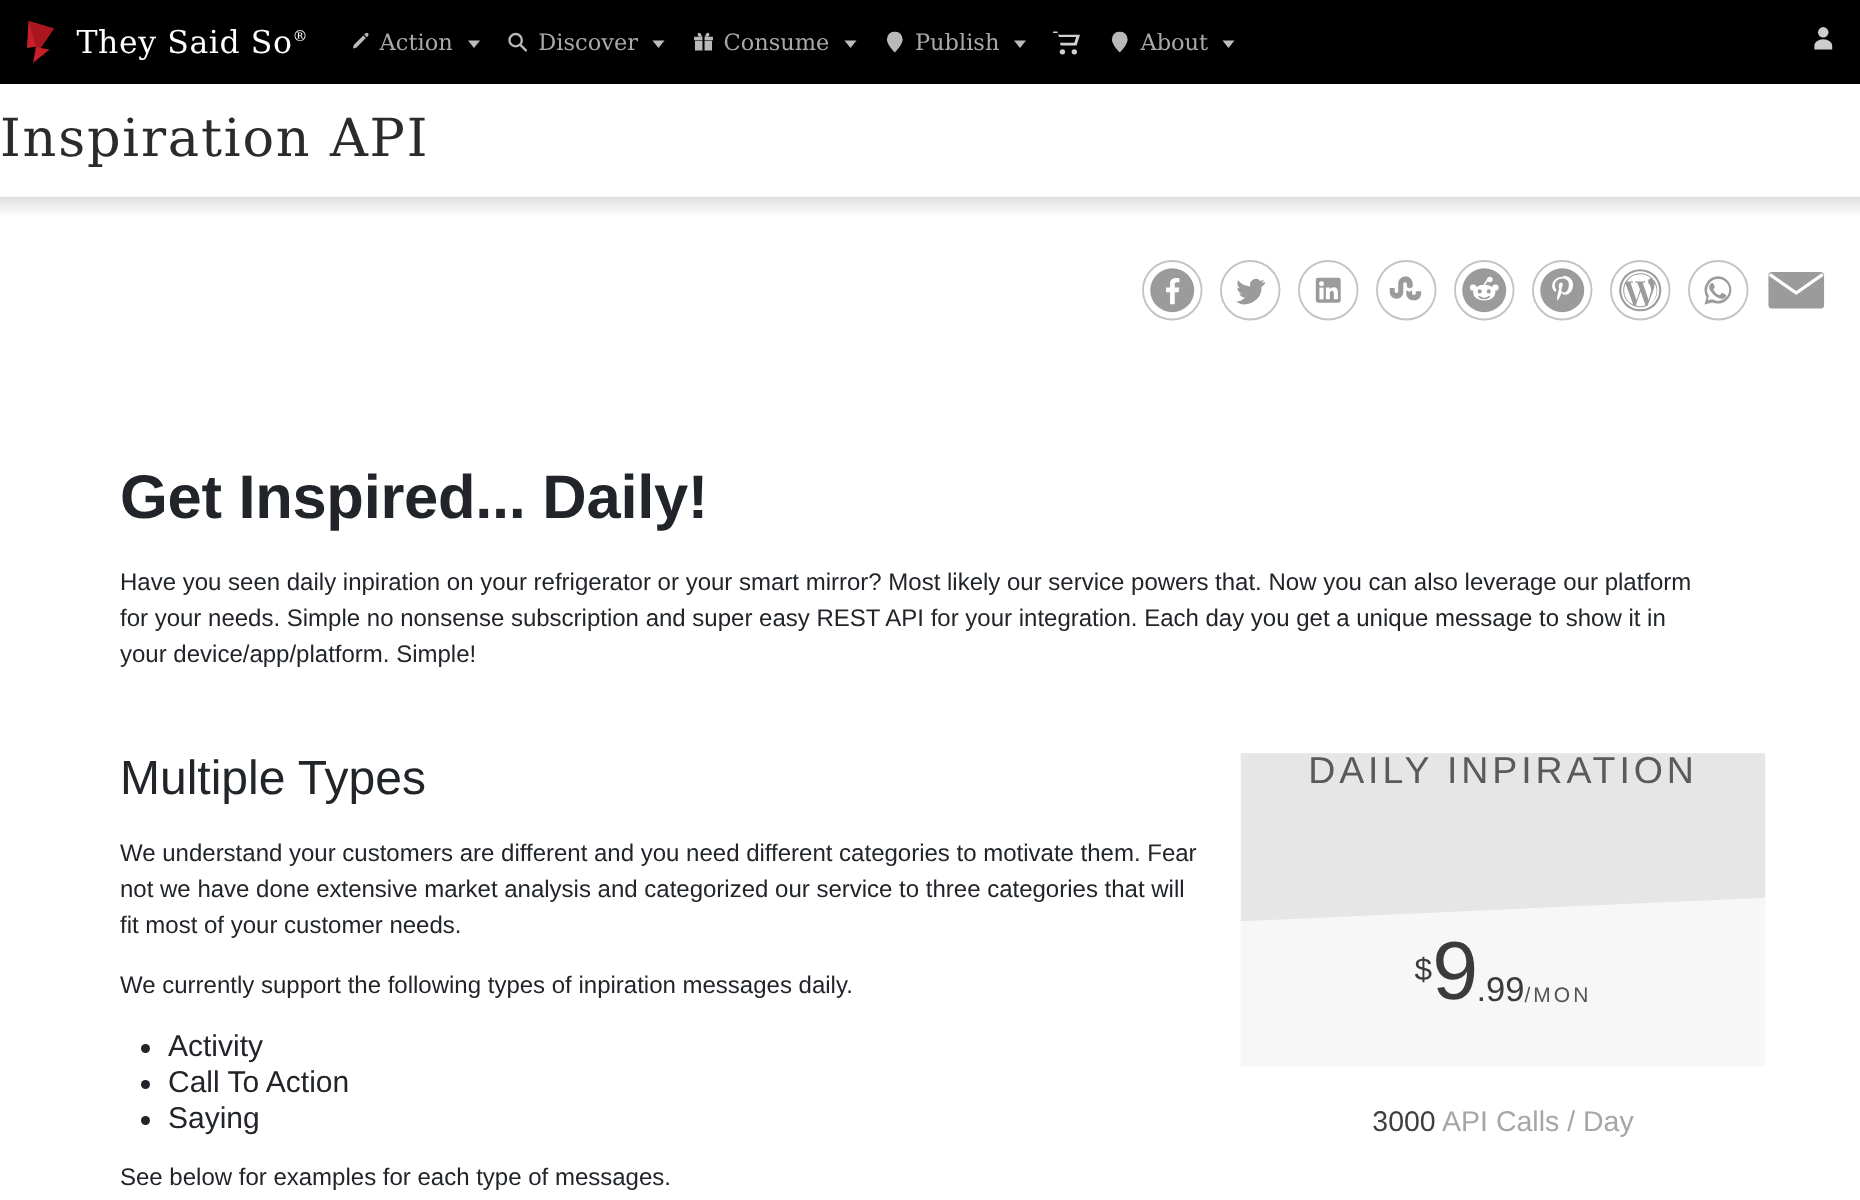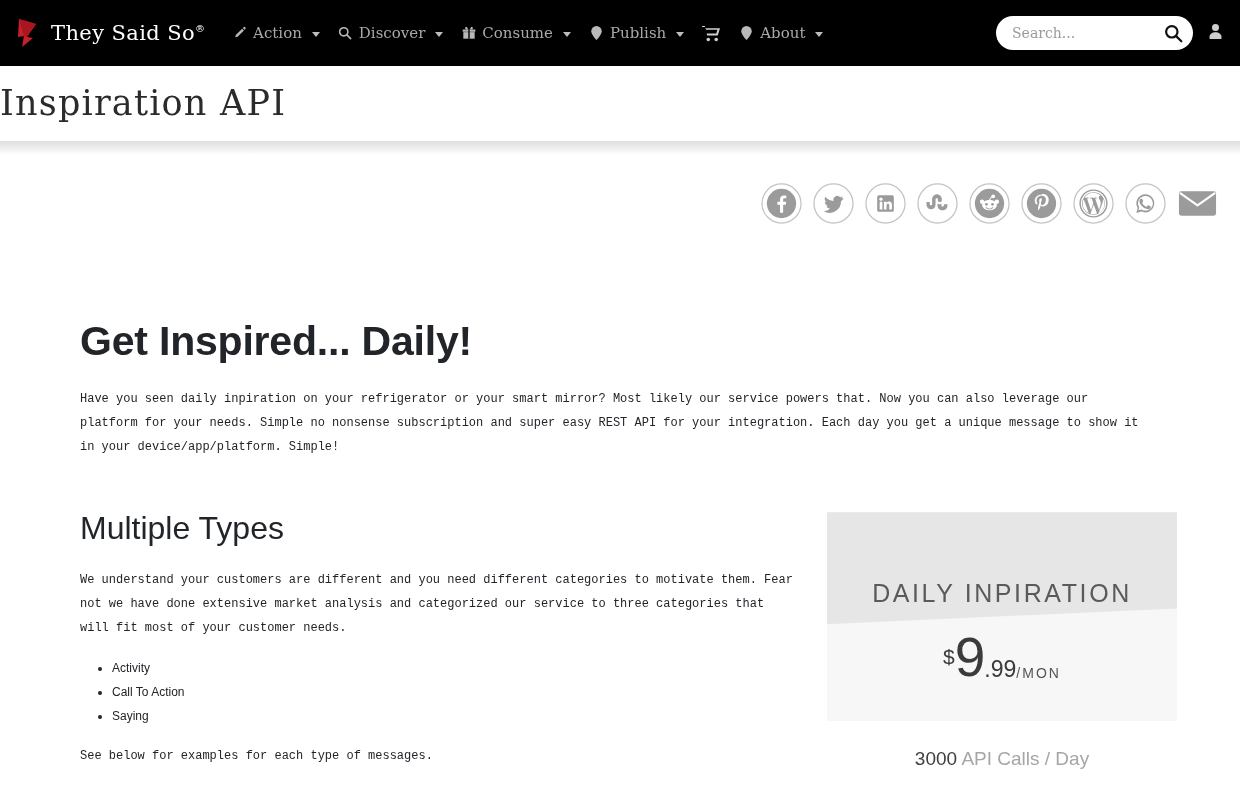--- a/index.html
+++ b/index.html
@@ -12,21 +12,21 @@
     overflow: hidden;
     background: #ffffff;
     font-family: "Liberation Sans", sans-serif;
     color: #212529;
     -webkit-font-smoothing: antialiased;
   }
 
   
   .navbar {
     position: relative;
-    height: 66px;
+    height: 56px;
     background: #000000;
     display: flex;
     align-items: center;
     padding: 0 14px 0 10px;
     box-sizing: border-box;
   }
   .brand {
     display: flex;
     align-items: center;
     gap: 9px;
@@ -200,26 +200,25 @@
   .hero { padding-top: 85px; }
   h1.hero-title {
     font-size: 41px;
     font-weight: 700;
     color: #212529;
     margin: 0 0 22px 0;
     line-height: 1.15;
     letter-spacing: -0.2px;
   }
   p.body-text {
-    font-size: 12px;
+    font-size: 16px;
     line-height: 24px;
     color: #212529;
     margin: 0 0 16px 0;
     max-width: 1065px;
-    font-family: Liberation Mono, monospace;
   }
 
   .two-col {
     display: flex;
     margin-top: 50px;
     gap: 26px;
   }
   .col-left { width: 720px; flex: 0 0 720px; }
   .col-right { flex: 1 1 auto; padding-top: 3px; }
 
@@ -230,21 +229,21 @@
     margin: 0 0 20px 0;
     line-height: 1.2;
   }
   .col-left p.body-text { max-width: 720px; }
   ul.type-list {
     margin: 0 0 16px 0;
     padding-left: 32px;
     list-style: disc;
   }
   ul.type-list li {
-    font-size: 12px;
+    font-size: 20px;
     line-height: 24px;
     color: #212529;
     margin-bottom: 0;
   }
 
   
   .pricing {
     width: 350px;
     margin-left: 1px;
   }
@@ -256,21 +255,21 @@
     background: #f7f7f7;
   }
   .price-head {
     position: absolute;
     left: 0; top: 0;
     width: 100%;
     height: 112px;
     background: #e6e6e6;
     clip-path: polygon(0 0, 100% 0, 100% 86%, 0 100%);
     display: flex;
-    align-items: flex-end;
+    align-items: flex-start;
     justify-content: center;
   }
   .price-head-label {
     font-size: 25px;
     font-weight: 400;
     letter-spacing: 2.6px;
     color: #5a5a5a;
     line-height: 1;
     padding-bottom: 18px;
     white-space: nowrap;
@@ -404,29 +403,20 @@
           <path d="M6 0a6 6 0 0 0-6 6c0 4 6 10 6 10s6-6 6-10a6 6 0 0 0-6-6z"></path>
         </svg>
       </span>
       <span class="label">About</span>
       <span class="caret"></span>
     </a>
 
   </div>
 
   <div class="nav-right">
-    <div class="search-wrap">
-      <input class="search-input" type="text" placeholder="Search..." style="">
-      <button class="search-btn">
-        <svg width="19" height="19" viewBox="0 0 18 18" fill="none" stroke="currentColor" stroke-width="2.1">
-          <circle cx="7.4" cy="7.4" r="5.4"></circle>
-          <line x1="11.5" y1="11.5" x2="16.4" y2="16.4" stroke-linecap="round"></line>
-        </svg>
-      </button>
-    </div>
     <div class="user-btn">
       <span>
         <svg width="17" height="17" viewBox="0 0 16 16" fill="currentColor">
           <circle cx="8" cy="4.3" r="3.3"></circle>
           <path d="M8 8.6c-3.1 0-5.6 1.9-5.6 4.2V15h11.2v-2.2c0-2.3-2.5-4.2-5.6-4.2z"></path>
         </svg>
       </span>
     </div>
   </div>
 </div>
@@ -525,20 +515,21 @@
   <div class="hero">
     <h1 class="hero-title">Get Inspired... Daily!</h1>
     <p class="body-text">Have you seen daily inpiration on your refrigerator or your smart mirror? Most likely our service powers that. Now you can also leverage our platform for your needs. Simple no nonsense subscription and super easy REST API for your integration. Each day you get a unique message to show it in your device/app/platform. Simple!</p>
   </div>
 
   <div class="two-col">
 
     <div class="col-left">
       <h2 class="section-title">Multiple Types</h2>
       <p class="body-text">We understand your customers are different and you need different categories to motivate them. Fear not we have done extensive market analysis and categorized our service to three categories that will fit most of your customer needs.</p>
+      <p class="body-text">We currently support the following types of inpiration messages daily.</p>
       <ul class="type-list">
         <li>Activity</li>
         <li>Call To Action</li>
         <li>Saying</li>
       </ul>
       <p class="body-text">See below for examples for each type of messages.</p>
     </div>
 
     <div class="col-right">
       <div class="pricing">

